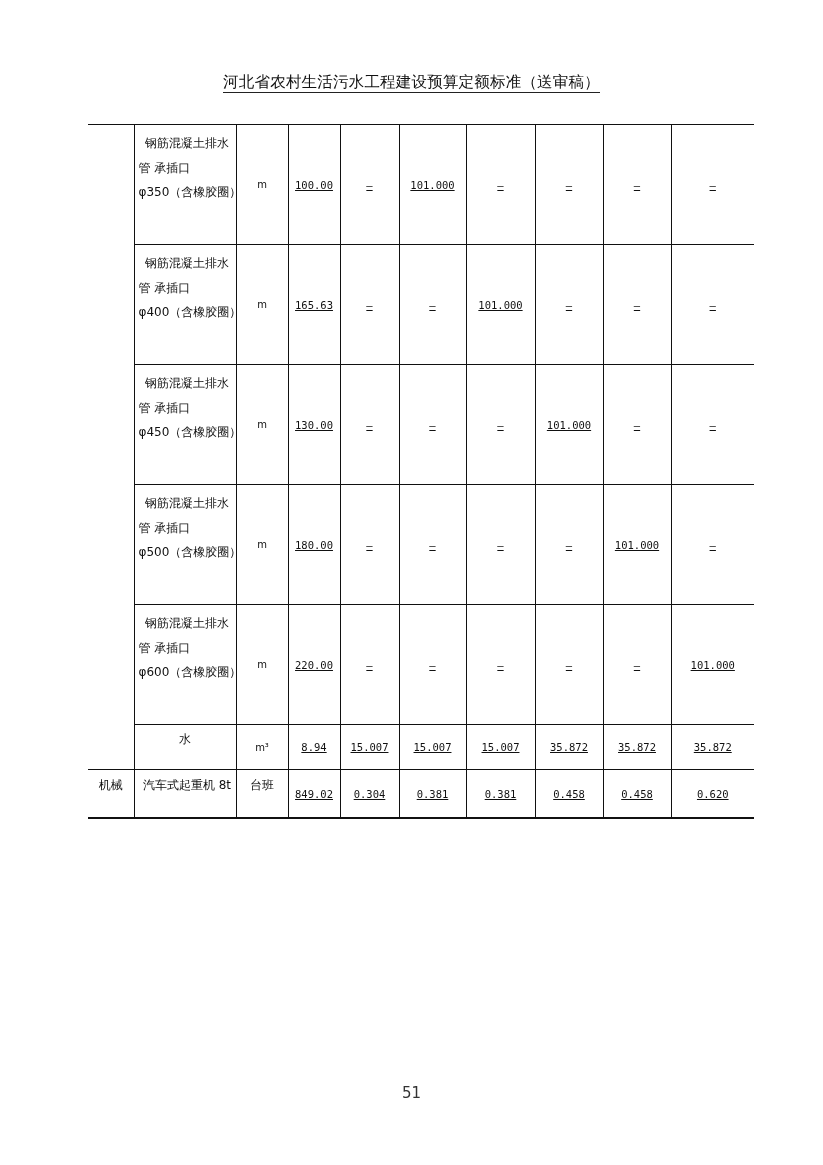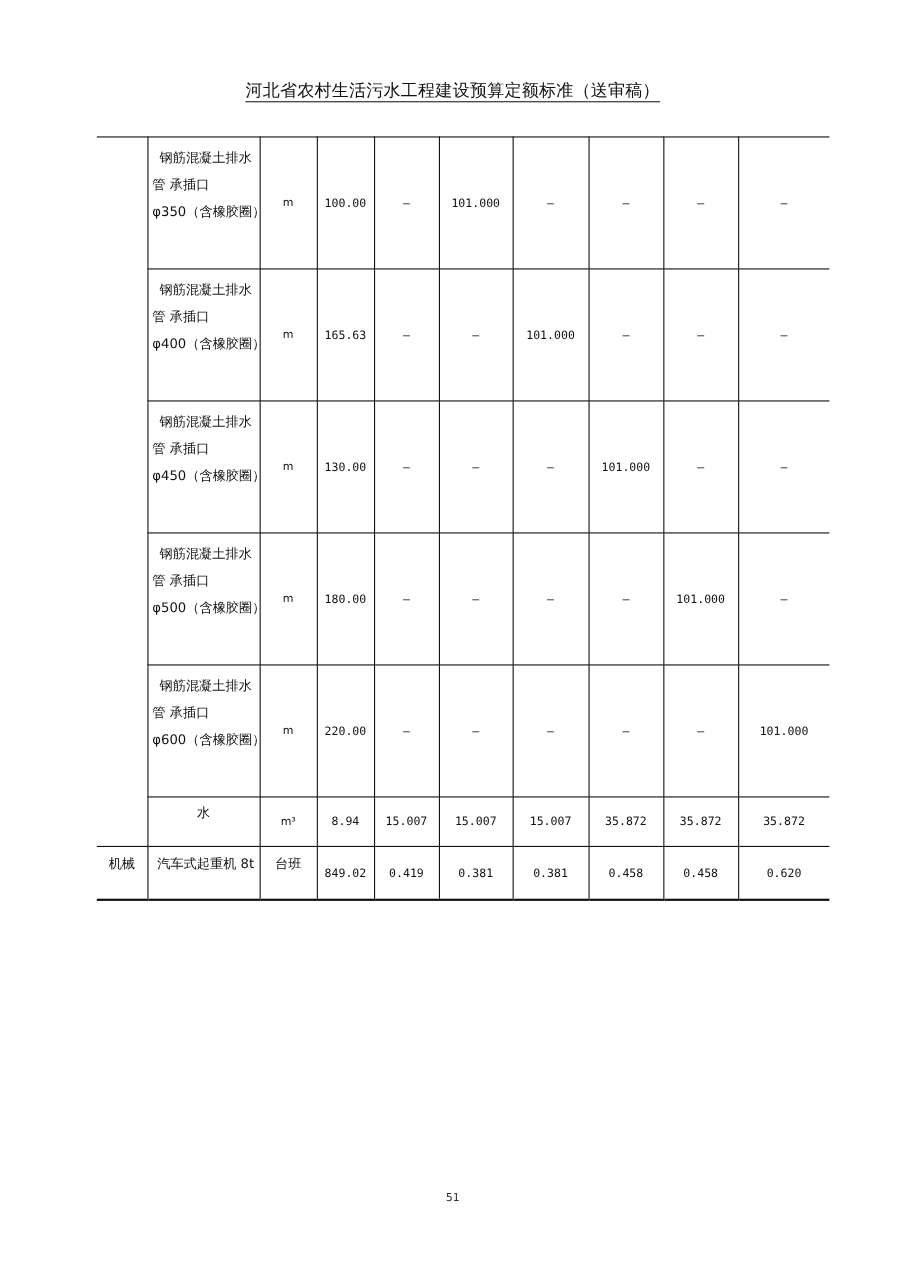--- a/index.html
+++ b/index.html
@@ -7,27 +7,27 @@
   .title { position:absolute; left:0; width:823px; top:72px; text-align:center; font-size:15.5px; letter-spacing:0.2px; }
   .title span { border-bottom:1.2px solid #222; padding-bottom:1px;margin-top:44px; }
   table.quota { position:absolute; left:88px; top:124px; width:666px; border-collapse:collapse; table-layout:fixed; font-size:11px; }
   table.quota td { border:1px solid #111; text-align:center; vertical-align:middle; padding:0; }
   table.quota tr:first-child td { border-top:1px solid #111; }
   table.quota td.first-col { border-left:none; }
   table.quota td.last-col { border-right:none; }
   table.quota tr.last-row td { border-bottom:2.5px solid #111; }
   .name-cell { text-align:left; vertical-align:top !important; padding:6px 0 0 4px !important; font-size:12px; line-height:24.5px; white-space:nowrap; overflow:hidden; }
   .name-cell .center { text-align:left; display:block; }
-  .num { font-family:"DejaVu Sans Mono", monospace; font-size:10.5px; }
+  .num { font-family:"DejaVu Sans Mono", monospace; font-size:10.5px;text-decoration:underline; }
   .unit { font-size:10px; }
   .cn { font-size:12px; }
   .row-pipe td { height:113px; }
   .row-water td { height:38px; }
   .row-mach td { height:40px; }
-  .pagenum { position:absolute; left:0; width:823px; top:1084px; text-align:center; font-size:10px; color:#333; }
+  .pagenum { position:absolute; left:0; width:823px; top:1084px; text-align:center; font-size:15px; color:#333; }
 </style>
 </head>
 <body>
 
 <div class="title"><span>河北省农村生活污水工程建设预算定额标准（送审稿）</span></div>
 
 <table class="quota">
   <colgroup>
     <col style="width:46px">
       <col style="width:102px">
@@ -106,21 +106,21 @@
       <td class="num">15.007</td>
       <td class="num">35.872</td>
       <td class="num">35.872</td>
       <td class="num last-col">35.872</td>
     </tr>
     <tr class="row-mach last-row">
       <td class="cn first-col" style="vertical-align:top;padding-top:7px">机械</td>
       <td class="cn" style="text-align:center;padding-left:4px;vertical-align:top;padding-top:7px">汽车式起重机 8t</td>
       <td class="cn" style="vertical-align:top;padding-top:7px">台班</td>
       <td class="num">849.02</td>
-      <td class="num">0.419</td>
+      <td class="num">0.304</td>
       <td class="num">0.381</td>
       <td class="num">0.381</td>
       <td class="num">0.458</td>
       <td class="num">0.458</td>
       <td class="num last-col">0.620</td>
     </tr>
   </tbody>
 </table>
 
 <div class="pagenum">51</div>

